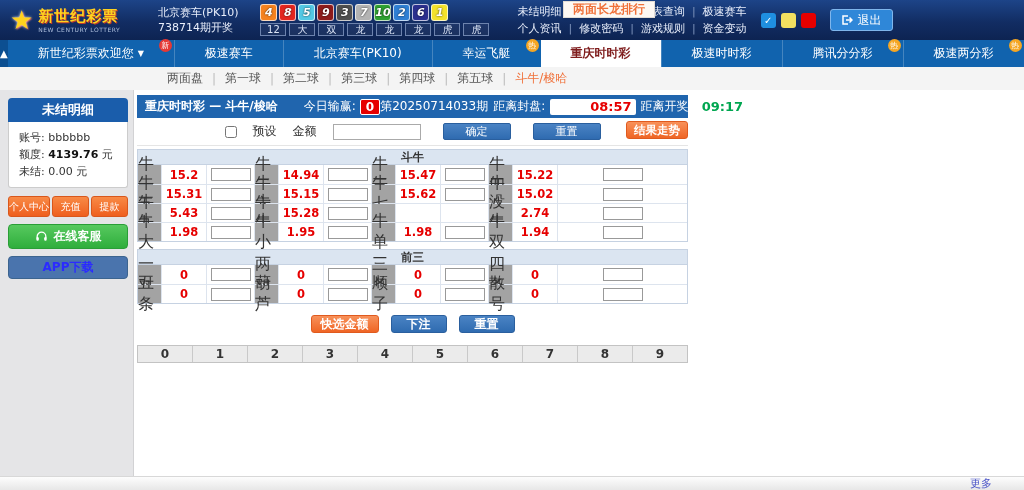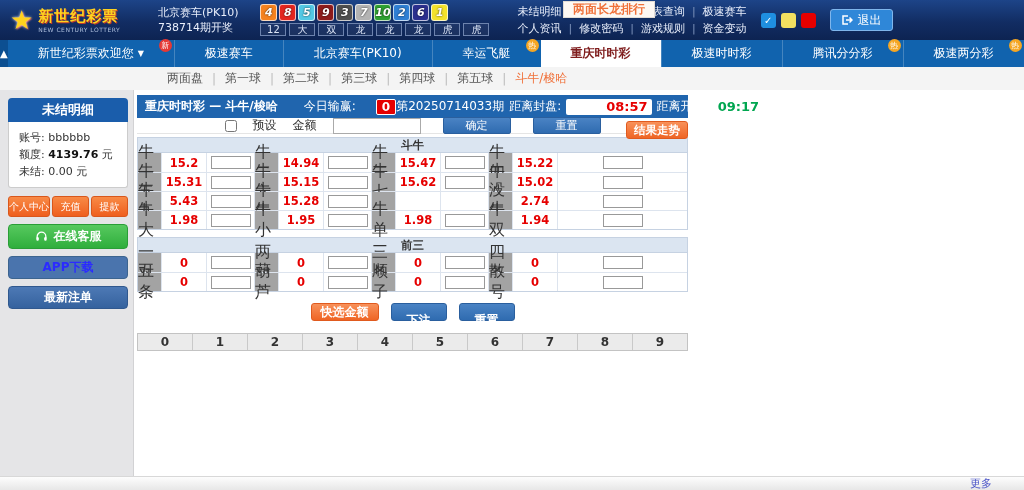--- a/index.html
+++ b/index.html
@@ -77,32 +77,32 @@
     cursor:pointer; }
   .side-blue { margin-top:7px; height:23px; background:linear-gradient(180deg,#4d79b5,#35629e);
     border:1px solid #30588e; border-radius:4px; color:#fff; font-size:12px; font-weight:bold;
     display:flex; align-items:center; justify-content:center; cursor:pointer; }
 
   
   .panel { position:absolute; left:137px; top:95px; width:551px; }
   .panel-head { height:23px; background:#2065ae; color:#fff; font-size:12px; display:flex; align-items:center;
     padding:0 8px; white-space:nowrap; }
   .ph-title { font-weight:bold; }
-  .ph-today { margin-left:26px; display:flex; align-items:center; gap:20px; }
+  .ph-today { margin-left:26px; display:flex; align-items:center; gap:4px; }
   .today-box { background:#e60000; color:#fff; font-weight:bold; font-size:12px; padding:0 5px; border-radius:2px;
     border:1px solid #fff; line-height:14px; }
   .ph-right { margin-left:auto; display:flex; align-items:center; gap:5px; }
   .time-box { background:#fff; border-radius:2px; padding:0 4px; font-size:13px; font-weight:bold; line-height:16px; }
   .t-red { color:#e60000;padding-left:40px; } .t-green { color:#00a650; }
   .ph-sec { margin-left:8px; }
   .dragon-btn { position:absolute; left:563px; top:1px; width:92px; height:17px; background:#fdf8f3;
     border:1px solid #e3ddd6; box-shadow:1px 1px 2px rgba(0,0,0,.15); color:#f0713a; font-size:12px;
     font-weight:bold; display:flex; align-items:center; justify-content:center; cursor:pointer; }
 
-  .controls { position:relative; height:16px; display:flex; align-items:center; justify-content:center;
+  .controls { position:relative; height:28px; display:flex; align-items:center; justify-content:center;
     gap:16px; font-size:12px; color:#333; border-bottom:1px solid #e5e5e5; }
   .controls input[type=checkbox] { width:12px; height:12px; cursor:pointer; }
   .amount-input { width:88px; height:16px; border:1px solid #aaa; font-size:11px; padding:0 3px; }
   .ctl-btn { height:17px; padding:0 22px; background:linear-gradient(180deg,#4a83c4,#2f6bb0); border:1px solid #2a5f9e;
     border-radius:2px; color:#fff; font-size:11px; cursor:pointer; margin-left:6px; }
   .trend-btn { position:absolute; right:0; top:3px; height:18px; padding:0 7px;
     background:linear-gradient(180deg,#f8915a,#ef6525); border:1px solid #e05a1e; border-radius:3px;
     color:#fff; font-size:11.5px; font-weight:bold; cursor:pointer; }
 
   .bt { border:1px solid #c6d2e2; margin-top:3px; }
@@ -114,21 +114,21 @@
   .bt-label { width:24px; background:#a3a3a3; font-size:16px; color:#333; cursor:pointer; }
   .bt-odds { width:45px; color:#e60000; font-weight:bold; font-size:11.5px; }
   .bt-inpcell { width:48px; }
   .bt-inpcell:last-child { border-right:none; flex:1; }
   .bt-input { width:40px; height:13px; border:1px solid #999; font-size:10px; padding:0 2px; }
 
   .actions { margin-top:11px; display:flex; justify-content:center; gap:12px; }
   .act-btn { height:18px; padding:0 9px; border-radius:3px; color:#fff; font-size:12px; font-weight:bold;
     border:1px solid transparent; cursor:pointer; }
   .act-orange { background:linear-gradient(180deg,#f8915a,#ef6525); border-color:#e05a1e; }
-  .act-blue { background:linear-gradient(180deg,#4a83c4,#2f6bb0); border-color:#2a5f9e; padding:8px 15px; }
+  .act-blue { background:linear-gradient(180deg,#4a83c4,#2f6bb0); border-color:#2a5f9e; padding:0 15px; }
 
   .numrow { margin-top:12px; display:flex; border:1px solid #c3c3c3; height:18px; background:#ebebeb; }
   .num-cell { flex:1; display:flex; align-items:center; justify-content:center; font-size:12px; font-weight:bold;
     color:#333; border-right:1px solid #c9c9c9; }
   .num-cell:last-child { border-right:none; }
 
   
   .footer { position:absolute; left:0; bottom:0; width:1024px; height:14px;
     background:linear-gradient(180deg,#fdfdfd,#e7e7e7); border-top:1px solid #d8d8d8;
     display:flex; align-items:center; justify-content:flex-end; padding-right:32px;padding-left:19px; }
@@ -284,21 +284,20 @@
         <span>
           <svg width="13" height="13" viewBox="0 0 24 24" fill="none">
             <path d="M4 15v-3a8 8 0 0 1 16 0v3" stroke="#fff" stroke-width="2.4"></path>
             <rect x="2.5" y="13" width="4.5" height="7" rx="2" fill="#fff"></rect>
             <rect x="17" y="13" width="4.5" height="7" rx="2" fill="#fff"></rect>
           </svg>
         </span>
         <span>在线客服</span>
       </div>
       <div class="side-app">APP下载</div>
-      <div class="side-blue">最新注单</div>
     </div>
   </div>
 
   <div class="panel">
     <div class="panel-head">
       <span class="ph-title">重庆时时彩 — 斗牛/梭哈</span>
       <span class="ph-today">
         <span>今日输赢:</span>
         <span class="today-box">0</span>
       </span>

